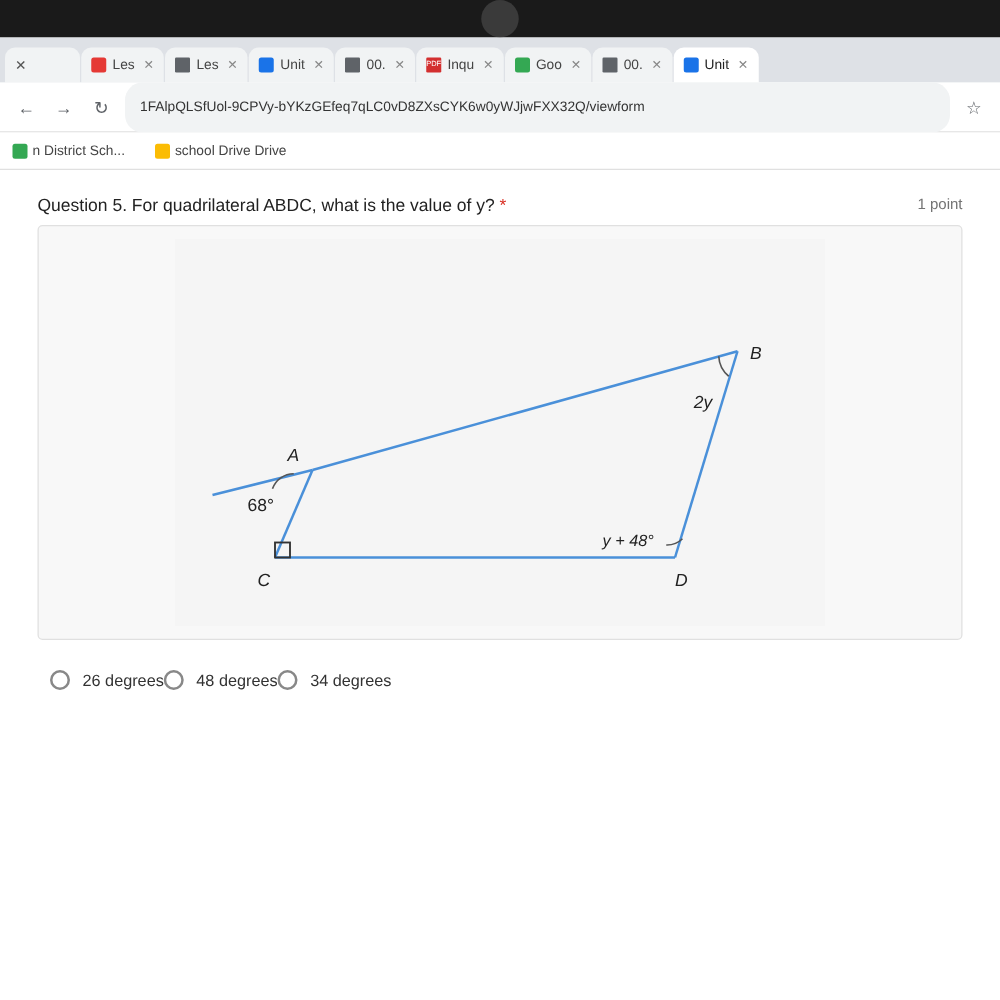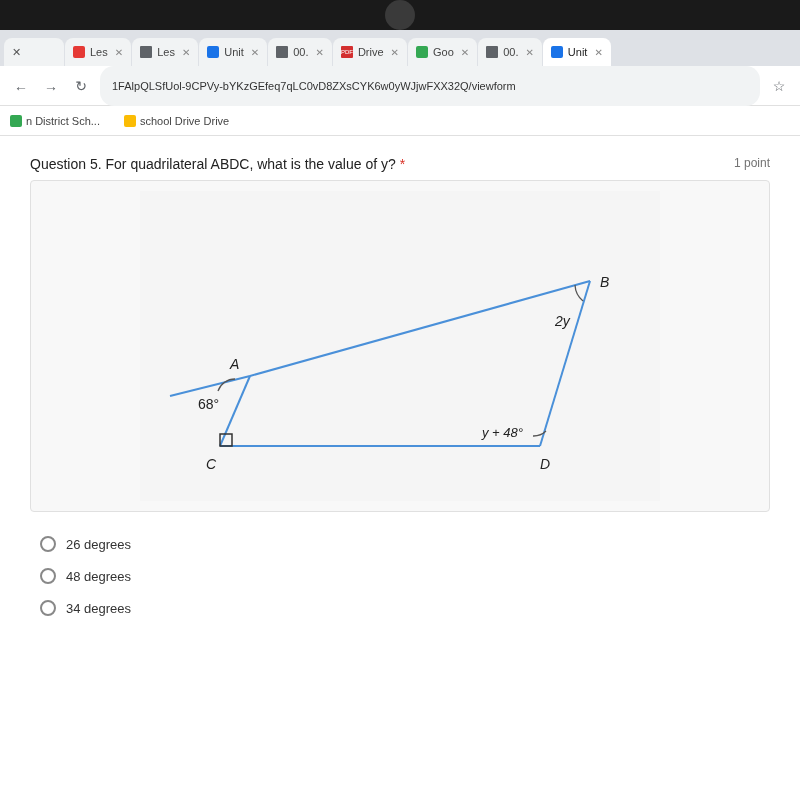--- a/index.html
+++ b/index.html
@@ -201,22 +201,22 @@
       border: 1px solid #e0e0e0;
       border-radius: 4px;
       padding: 10px;
       display: flex;
       justify-content: center;
     }
 
     
     .answer-choices {
       display: flex;
-      flex-direction: column;
-      gap: 16px;
+      flex-direction: row;
+      gap: 0;
       padding-left: 10px;
     }
     .answer-option {
       display: flex;
       align-items: center;
       gap: 10px;
       cursor: pointer;
     }
     .radio-circle {
       width: 16px;
@@ -261,21 +261,21 @@
       <span>Unit</span>
       <span class="tab-close">✕</span>
     </div>
     <div class="tab">
       <div class="tab-icon-box"></div>
       <span>00.</span>
       <span class="tab-close">✕</span>
     </div>
     <div class="tab">
       <div class="tab-icon-pdf">PDF</div>
-      <span>Drive</span>
+      <span>Inqu</span>
       <span class="tab-close">✕</span>
     </div>
     <div class="tab">
       <div class="tab-favicon green"></div>
       <span>Goo</span>
       <span class="tab-close">✕</span>
     </div>
     <div class="tab">
       <div class="tab-icon-box"></div>
       <span>00.</span>

